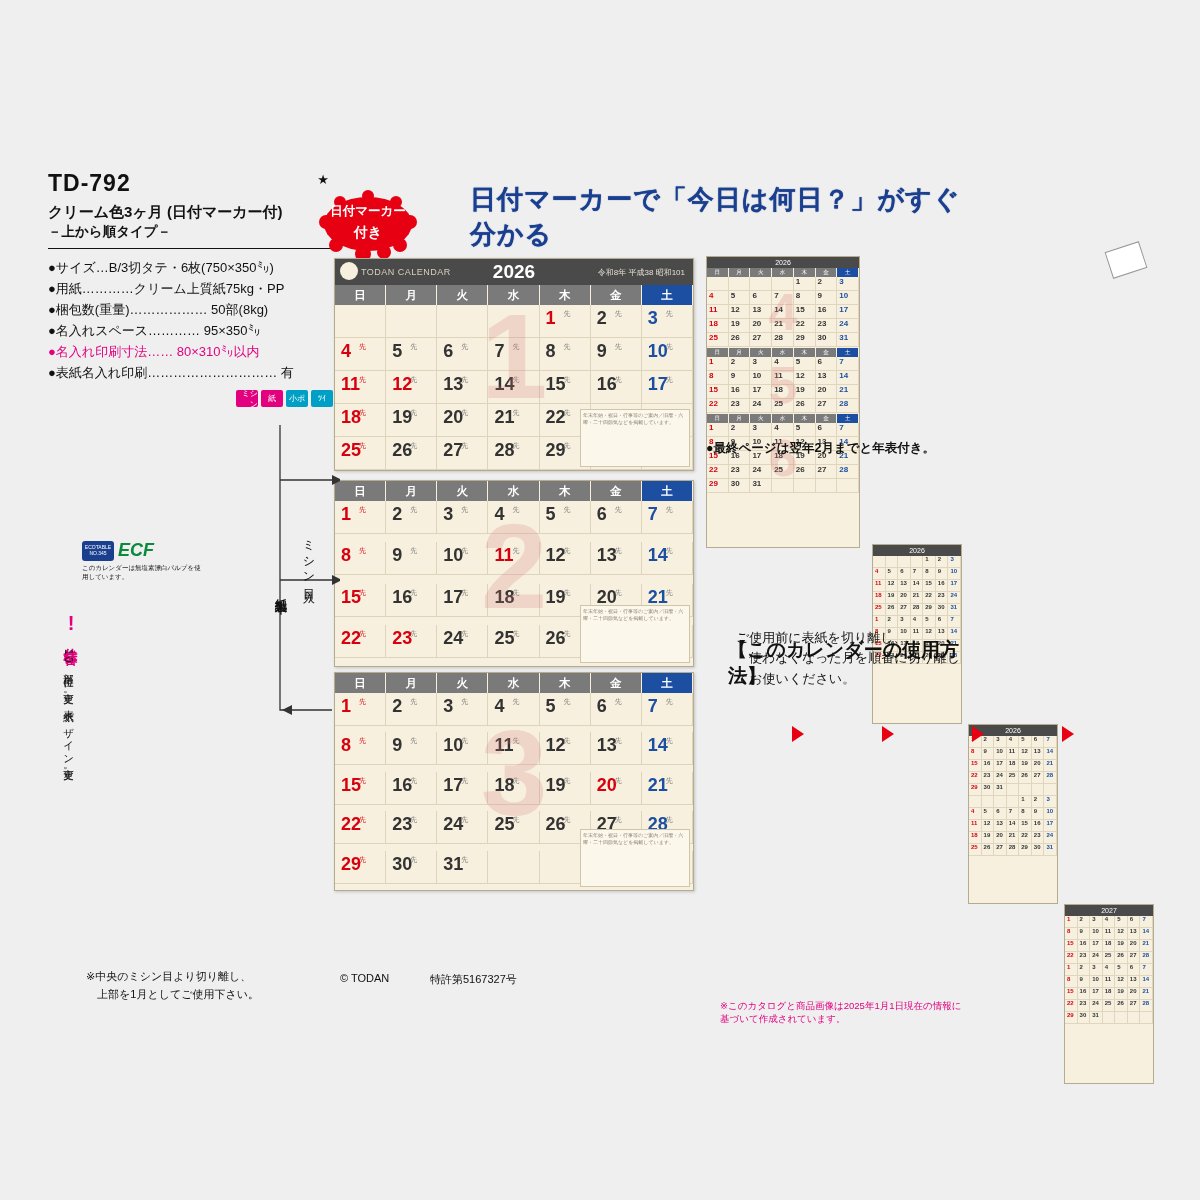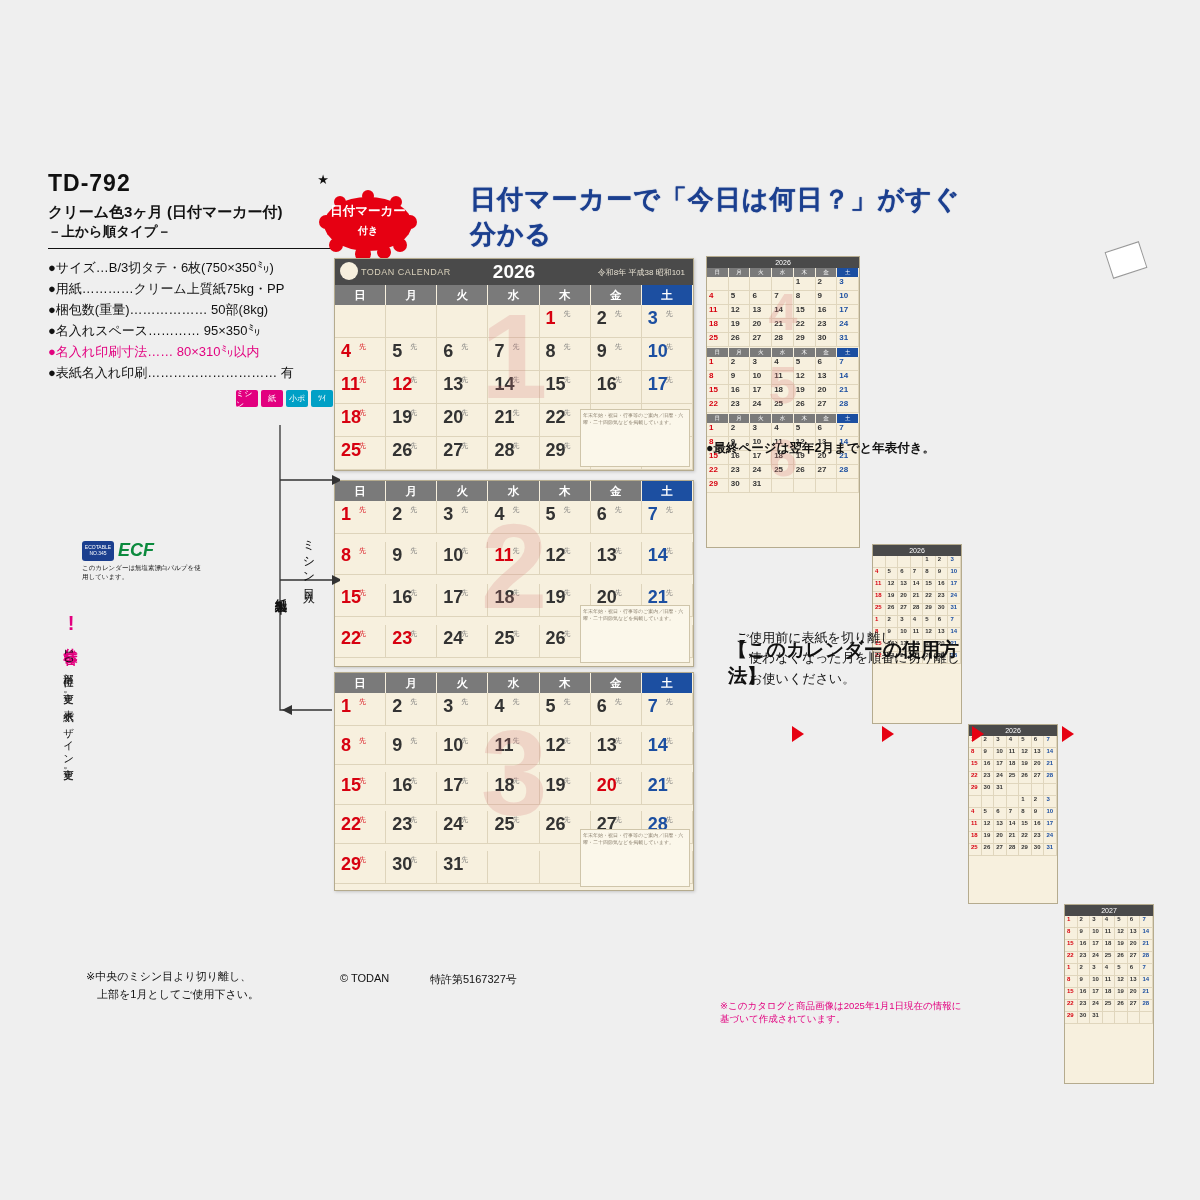--- a/index.html
+++ b/index.html
@@ -12,30 +12,30 @@
   .spec-code{font-size:23px;font-weight:bold;letter-spacing:1px;color:#111;}
   .spec-title{font-size:15px;font-weight:bold;color:#111;margin-top:4px;line-height:1.45;}
   .spec-sub{font-size:13.5px;font-weight:bold;color:#111;}
   .spec-hr{border-top:1px solid #111;margin:7px 0 8px 0;}
   .spec-li{font-size:13px;color:#111;line-height:1.62;white-space:nowrap;}
   .spec-li.pink{color:#e2007f;}
   .star{position:absolute;right:4px;top:2px;font-size:13px;color:#111;}
   .tagrow{display:flex;gap:3px;justify-content:flex-end;margin-top:7px;}
   .tag{width:22px;height:17px;border-radius:2px;color:#fff;font-size:8px;display:flex;
        align-items:center;justify-content:center;}
-  .tag.m{background:#e2007f;}
+  .tag.m{background:#e2007f;text-align:right;}
   .tag.k{background:#e2007f;}
   .tag.s{background:#00a0c6;}
   .tag.x{background:#00a0c6;}
 
   
   .badge{left:318px;top:190px;width:100px;height:72px;}
   .badge .dots{position:absolute;left:0;top:0;width:100px;height:72px;}
   .badge .t1{position:absolute;left:0;top:13px;width:100px;text-align:center;color:#fff;font-size:12.5px;font-weight:bold;}
-  .badge .t2{position:absolute;left:0;top:34px;width:100px;text-align:center;color:#fff;font-size:10px;font-weight:bold;}
+  .badge .t2{position:absolute;left:0;top:34px;width:100px;text-align:center;color:#fff;font-size:14px;font-weight:bold;}
 
   
   .headline{left:470px;top:182px;font-size:26px;font-weight:bold;color:#1b3f8f;letter-spacing:1px;
             text-shadow:0 0 1px #1b3f8f;}
 
   
   .calwrap{background:#f7f0de;border:1px solid #b5ab8e;box-shadow:1px 1px 3px rgba(0,0,0,.18);}
   .cal-hdr{height:26px;background:#4a4a4a;display:flex;align-items:center;position:relative;}
   .cal-hdr .brand{color:#d8d0ba;font-size:9px;margin-left:26px;letter-spacing:.5px;}
   .cal-hdr .yr{position:absolute;left:50%;transform:translateX(-50%);color:#fff;font-size:19px;font-weight:bold;}

